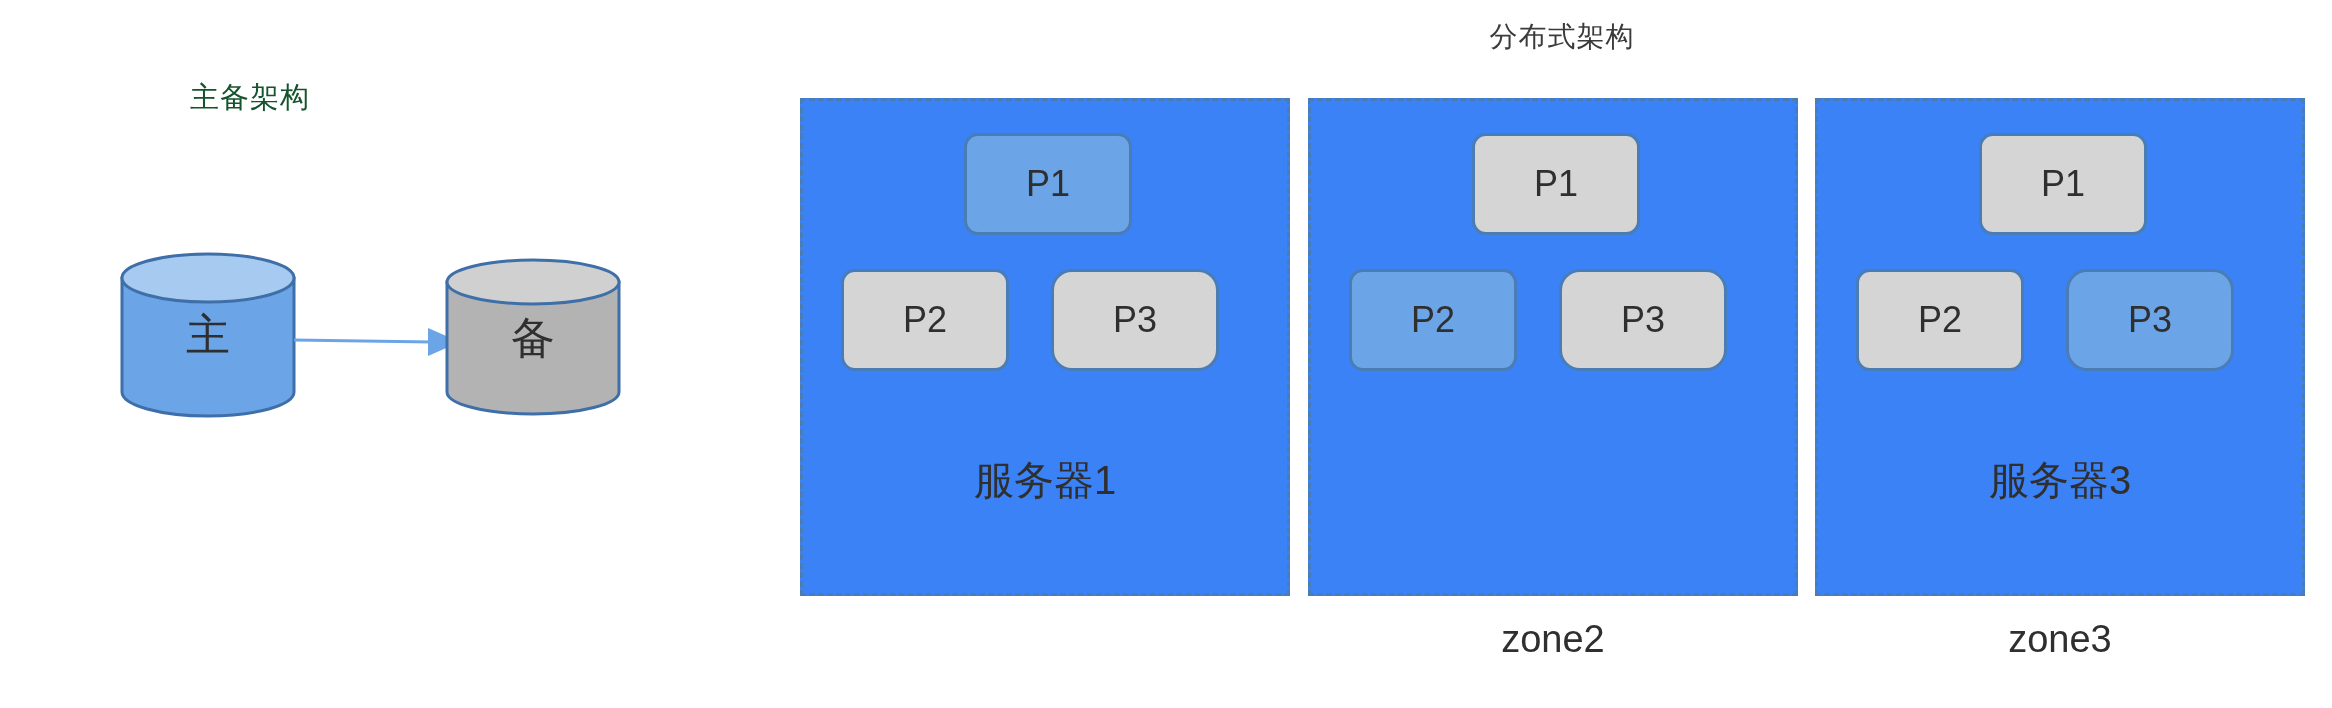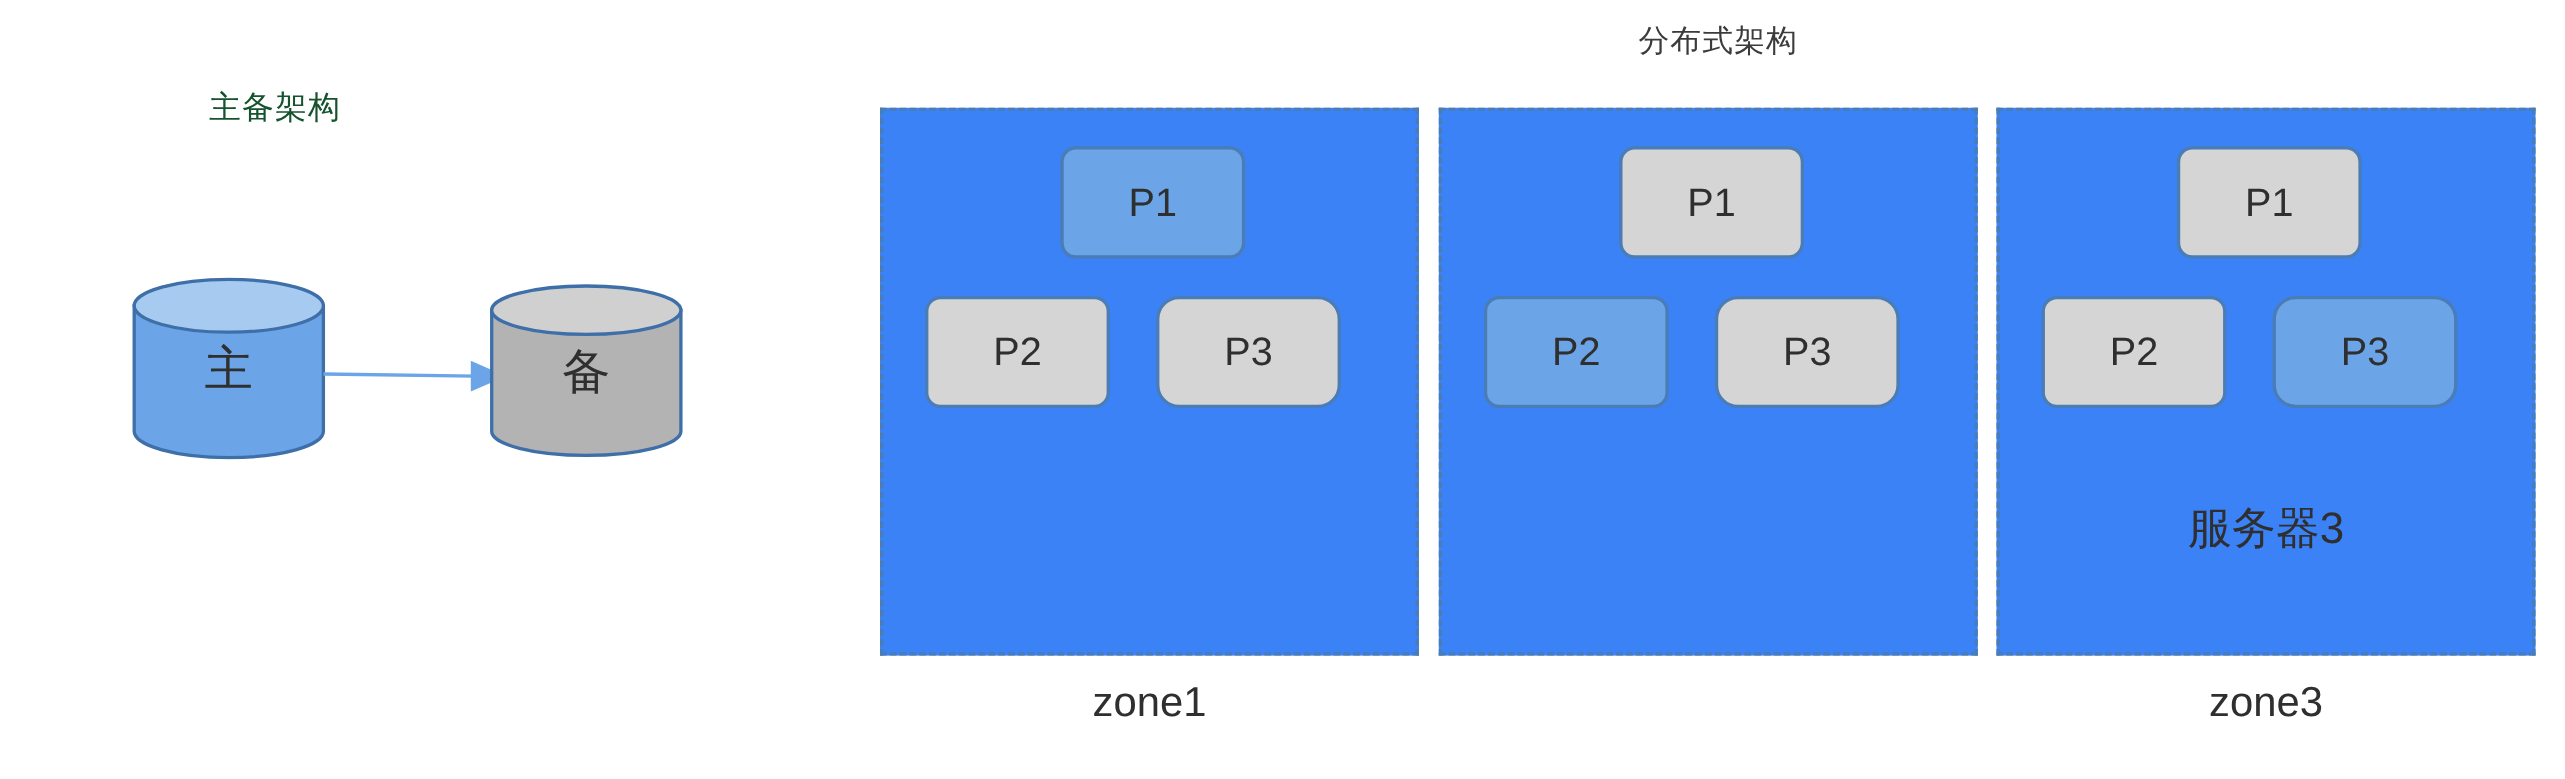--- a/index.html
+++ b/index.html
@@ -183,34 +183,35 @@
 
   <div class="zone-group" id="zone-group-1">
     <div class="server-box">
       <div class="proc-row row-top">
         <div class="proc-box pos-p1 active">P1</div>
       </div>
       <div class="proc-row row-bottom">
         <div class="proc-box pos-p2">P2</div>
         <div class="proc-box pos-p3">P3</div>
       </div>
+      <div class="server-label">服务器1</div>
     </div>
-    <div class="zone-label">zone1</div>
   </div>
 
   <div class="zone-group" id="zone-group-2">
     <div class="server-box">
       <div class="proc-row row-top">
         <div class="proc-box pos-p1">P1</div>
       </div>
       <div class="proc-row row-bottom">
         <div class="proc-box pos-p2 active">P2</div>
         <div class="proc-box pos-p3">P3</div>
       </div>
     </div>
+    <div class="zone-label">zone2</div>
   </div>
 
   <div class="zone-group" id="zone-group-3">
     <div class="server-box">
       <div class="proc-row row-top">
         <div class="proc-box pos-p1">P1</div>
       </div>
       <div class="proc-row row-bottom">
         <div class="proc-box pos-p2">P2</div>
         <div class="proc-box pos-p3 active">P3</div>

